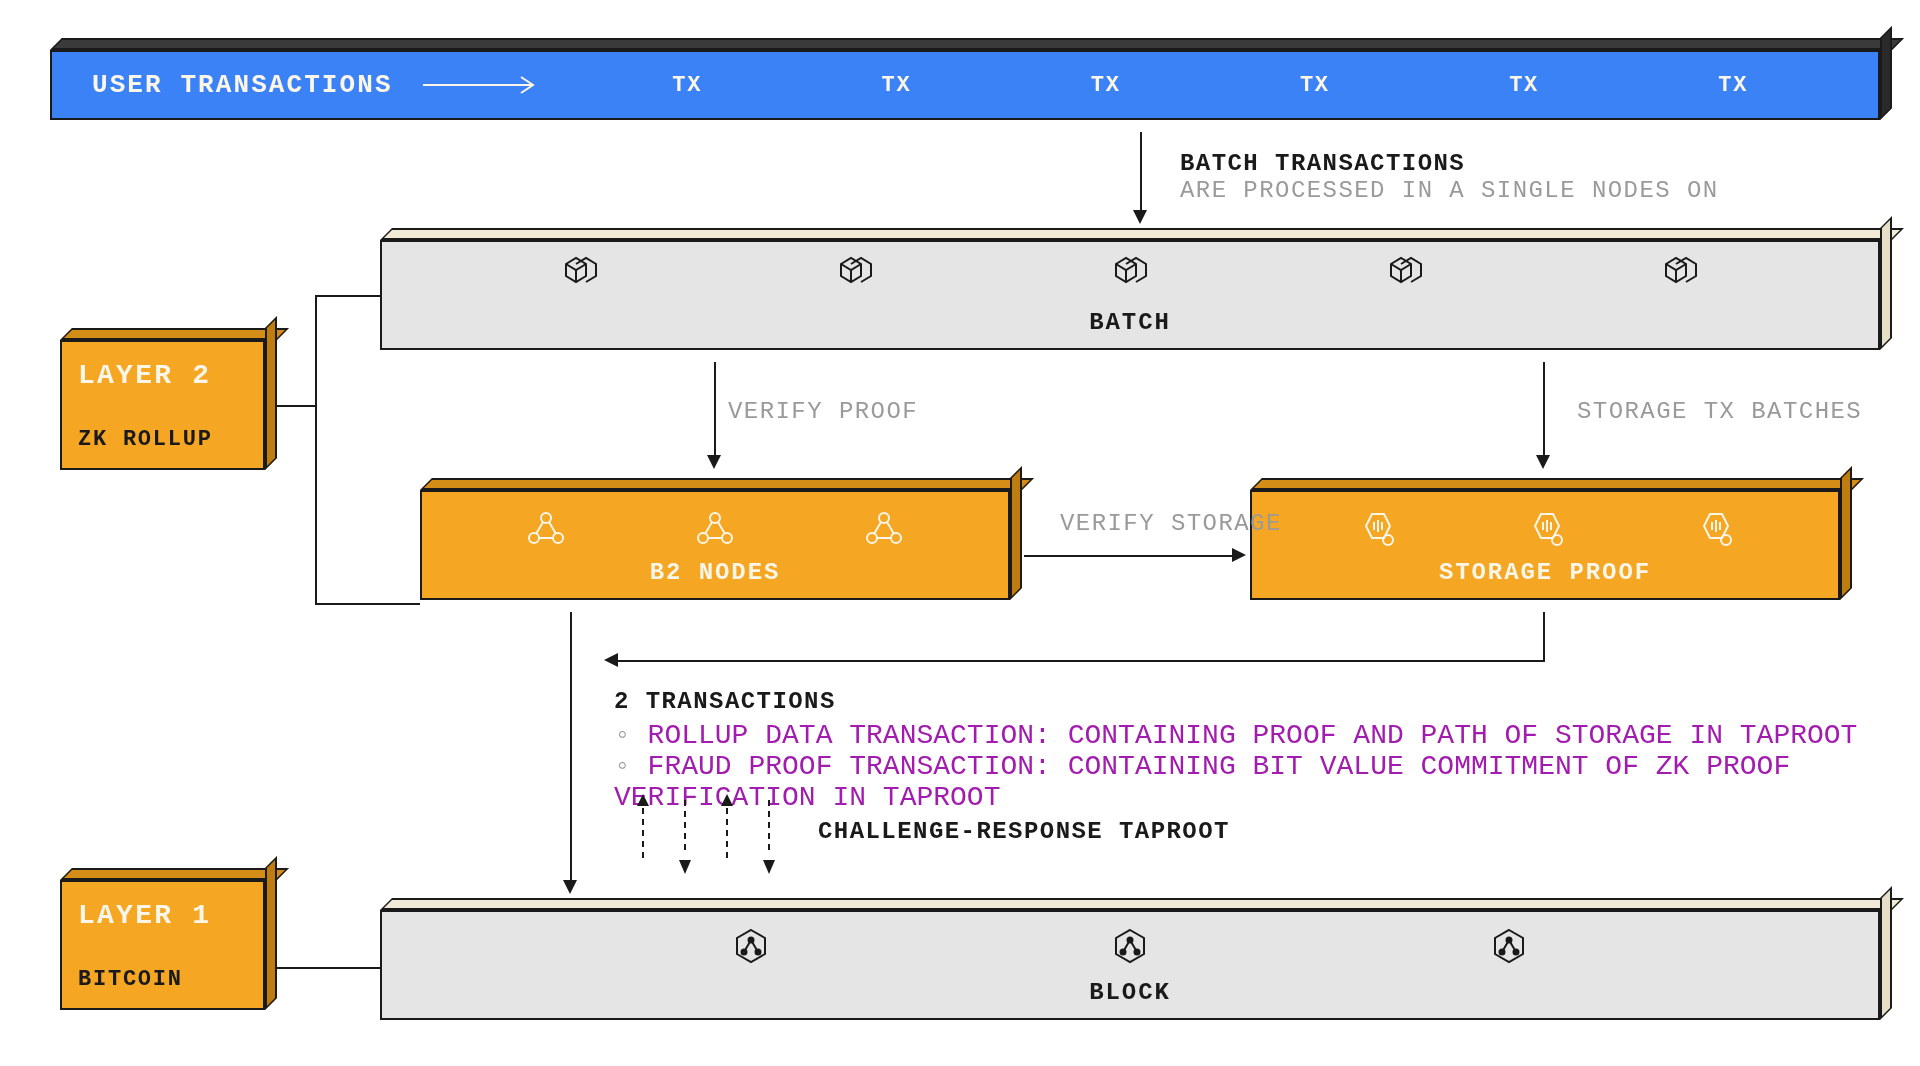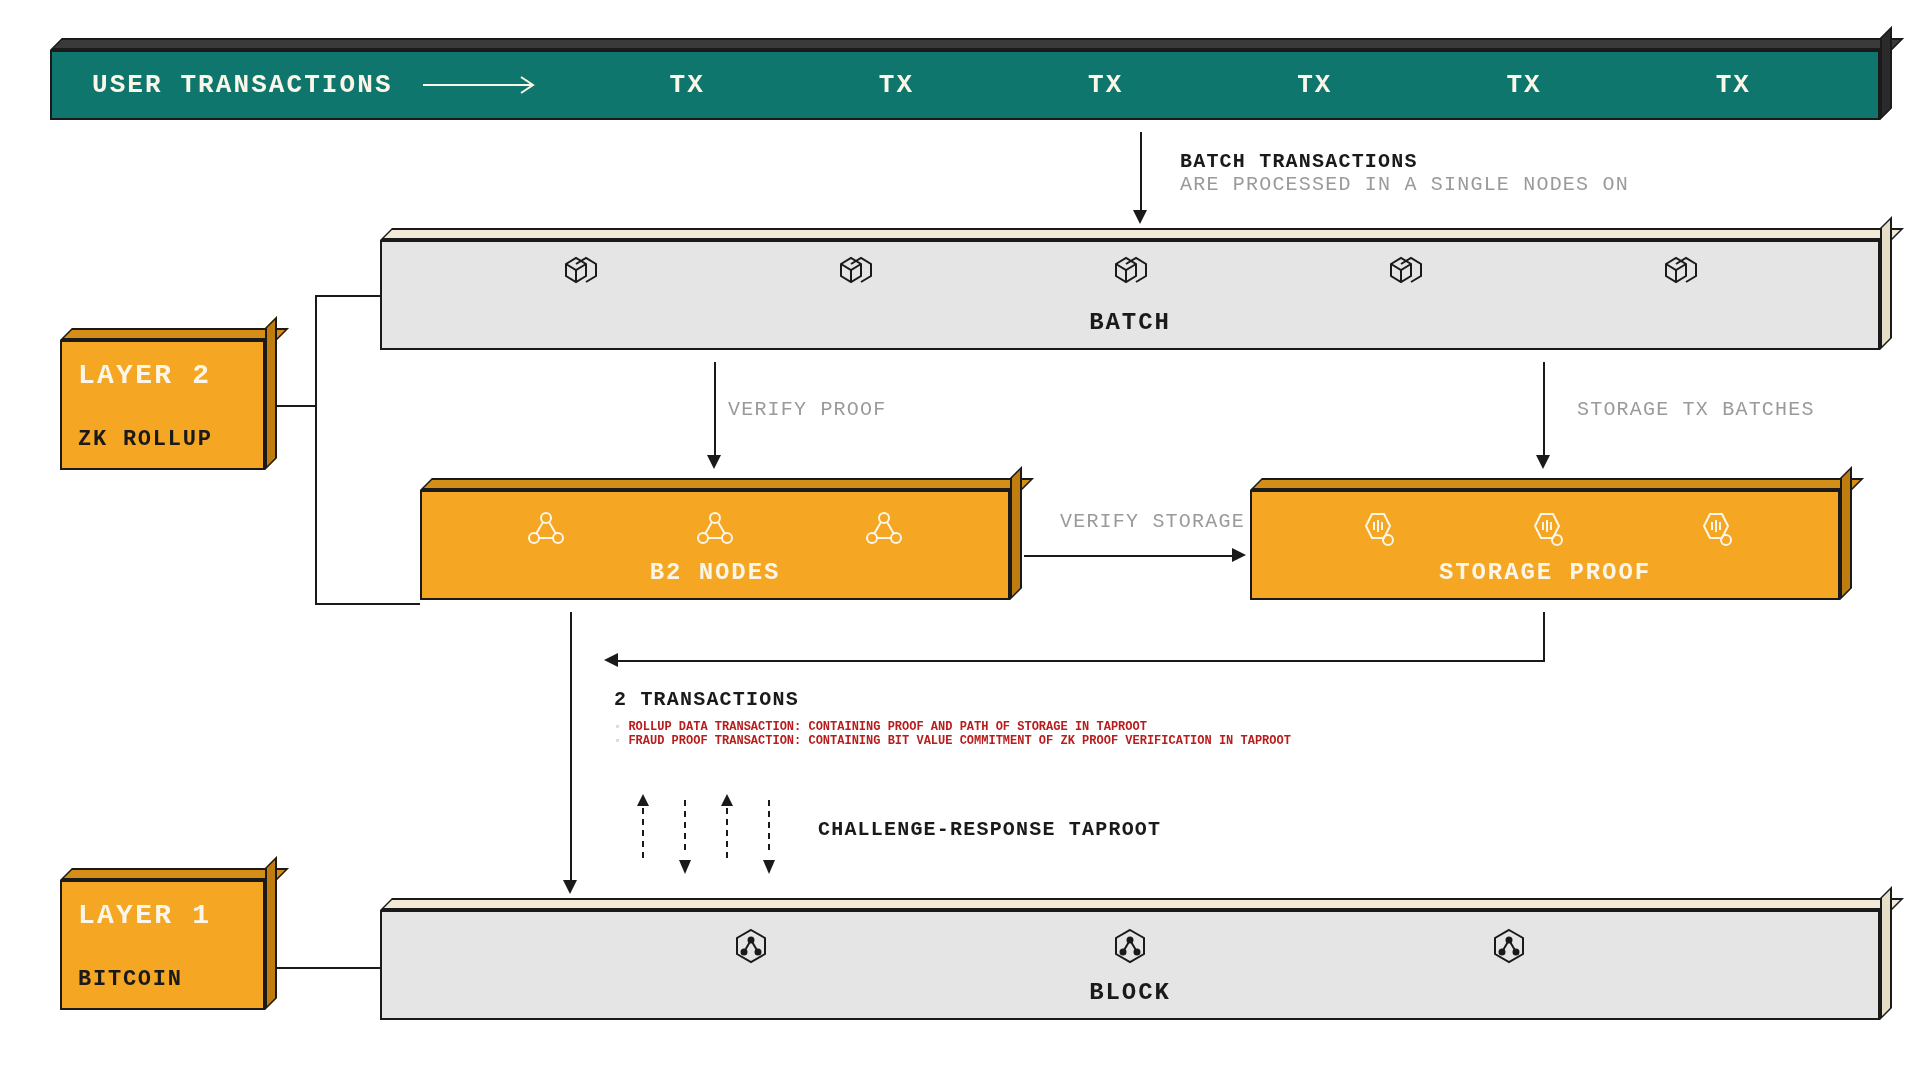--- a/index.html
+++ b/index.html
@@ -12,61 +12,61 @@
     overflow: hidden;
   }
   .diagram { position: absolute; inset: 0; }
 
   
   .bar3d { position: absolute; }
   .bar3d .face { position: absolute; inset: 0; border: 2px solid #1a1a1a; }
   .bar3d .top  { position: absolute; left: 0; right: -12px; top: -12px; height: 12px; transform: skewX(-45deg); transform-origin: bottom left; border: 2px solid #1a1a1a; }
   .bar3d .side { position: absolute; top: -12px; bottom: 0; right: -12px; width: 12px; transform: skewY(-45deg); transform-origin: top left; border: 2px solid #1a1a1a; }
 
-  .black .face { background: #0f766e; }
+  .black .face { background: #3b82f6; }
   .black .top  { background: #3a3a3a; }
   .black .side { background: #2a2a2a; }
 
   .cream .face { background: #e5e5e5; }
   .cream .top  { background: #f0ead6; }
   .cream .side { background: #e6dfc8; }
 
   .orange .face { background: #f5a623; }
   .orange .top  { background: #d48d17; }
   .orange .side { background: #c07d0f; }
 
   .label-white { color: #fbf6e8; font-weight: 700; letter-spacing: .08em; }
   .label-black { color: #1a1a1a; font-weight: 700; letter-spacing: .08em; }
   .label-grey  { color: #9a9a9a; font-weight: 500; letter-spacing: .06em; }
 
   .tx-row { position:absolute; left:0; right:0; top:0; bottom:0; display:flex; align-items:center; padding:0 40px; }
   .tx-title { font-size: 26px; }
   .tx-arrow { margin: 0 40px 0 30px; flex: 0 0 auto; }
   .tx-items { flex:1; display:flex; justify-content:space-around; }
-  .tx-items span { font-size: 26px; }
+  .tx-items span { font-size: 22px; }
 
   .cube-icons { position:absolute; left:0; right:0; top:14px; display:flex; justify-content:space-around; padding:0 60px; }
   .center-label { position:absolute; left:0; right:0; bottom:12px; text-align:center; font-size:24px; }
 
   .layerbox .lt { position:absolute; left:16px; top:18px; font-size:28px; }
   .layerbox .lb { position:absolute; left:16px; bottom:16px; font-size:22px; }
 
   .conn { position:absolute; background:#1a1a1a; }
   .conn.h { height:2px; }
   .conn.v { width:2px; }
 
   .arrowhead { position:absolute; width:0; height:0; }
   .arrowhead.down { border-left:7px solid transparent; border-right:7px solid transparent; border-top:14px solid #1a1a1a; }
   .arrowhead.right{ border-top:7px solid transparent; border-bottom:7px solid transparent; border-left:14px solid #1a1a1a; }
   .arrowhead.left { border-top:7px solid transparent; border-bottom:7px solid transparent; border-right:14px solid #1a1a1a; }
 
-  .annot { position:absolute; font-size:20px; }
+  .annot { position:absolute; font-size:24px; }
   .annot b { color:#1a1a1a; font-weight:700; letter-spacing:.06em; }
 
-  .bullets { position:absolute; font-size:12px; color:#b91c1c;font-weight:bold; }
+  .bullets { position:absolute; font-size:28px; color:#a21caf; }
   .bullets div::before { content:"◦ "; color:#9a9a9a; }
 
   .dash-col { position:absolute; width:14px; }
   .dash-col .d { width:2px; height:6px; background:#1a1a1a; margin:0 auto 5px; }
   .dash-col .ah { position:absolute; left:50%; transform:translateX(-50%); }
 
   .node-icons { position:absolute; left:0; right:0; top:18px; display:flex; justify-content:space-around; padding:0 40px; }
   svg { display:block; }
 </style>
 </head>

